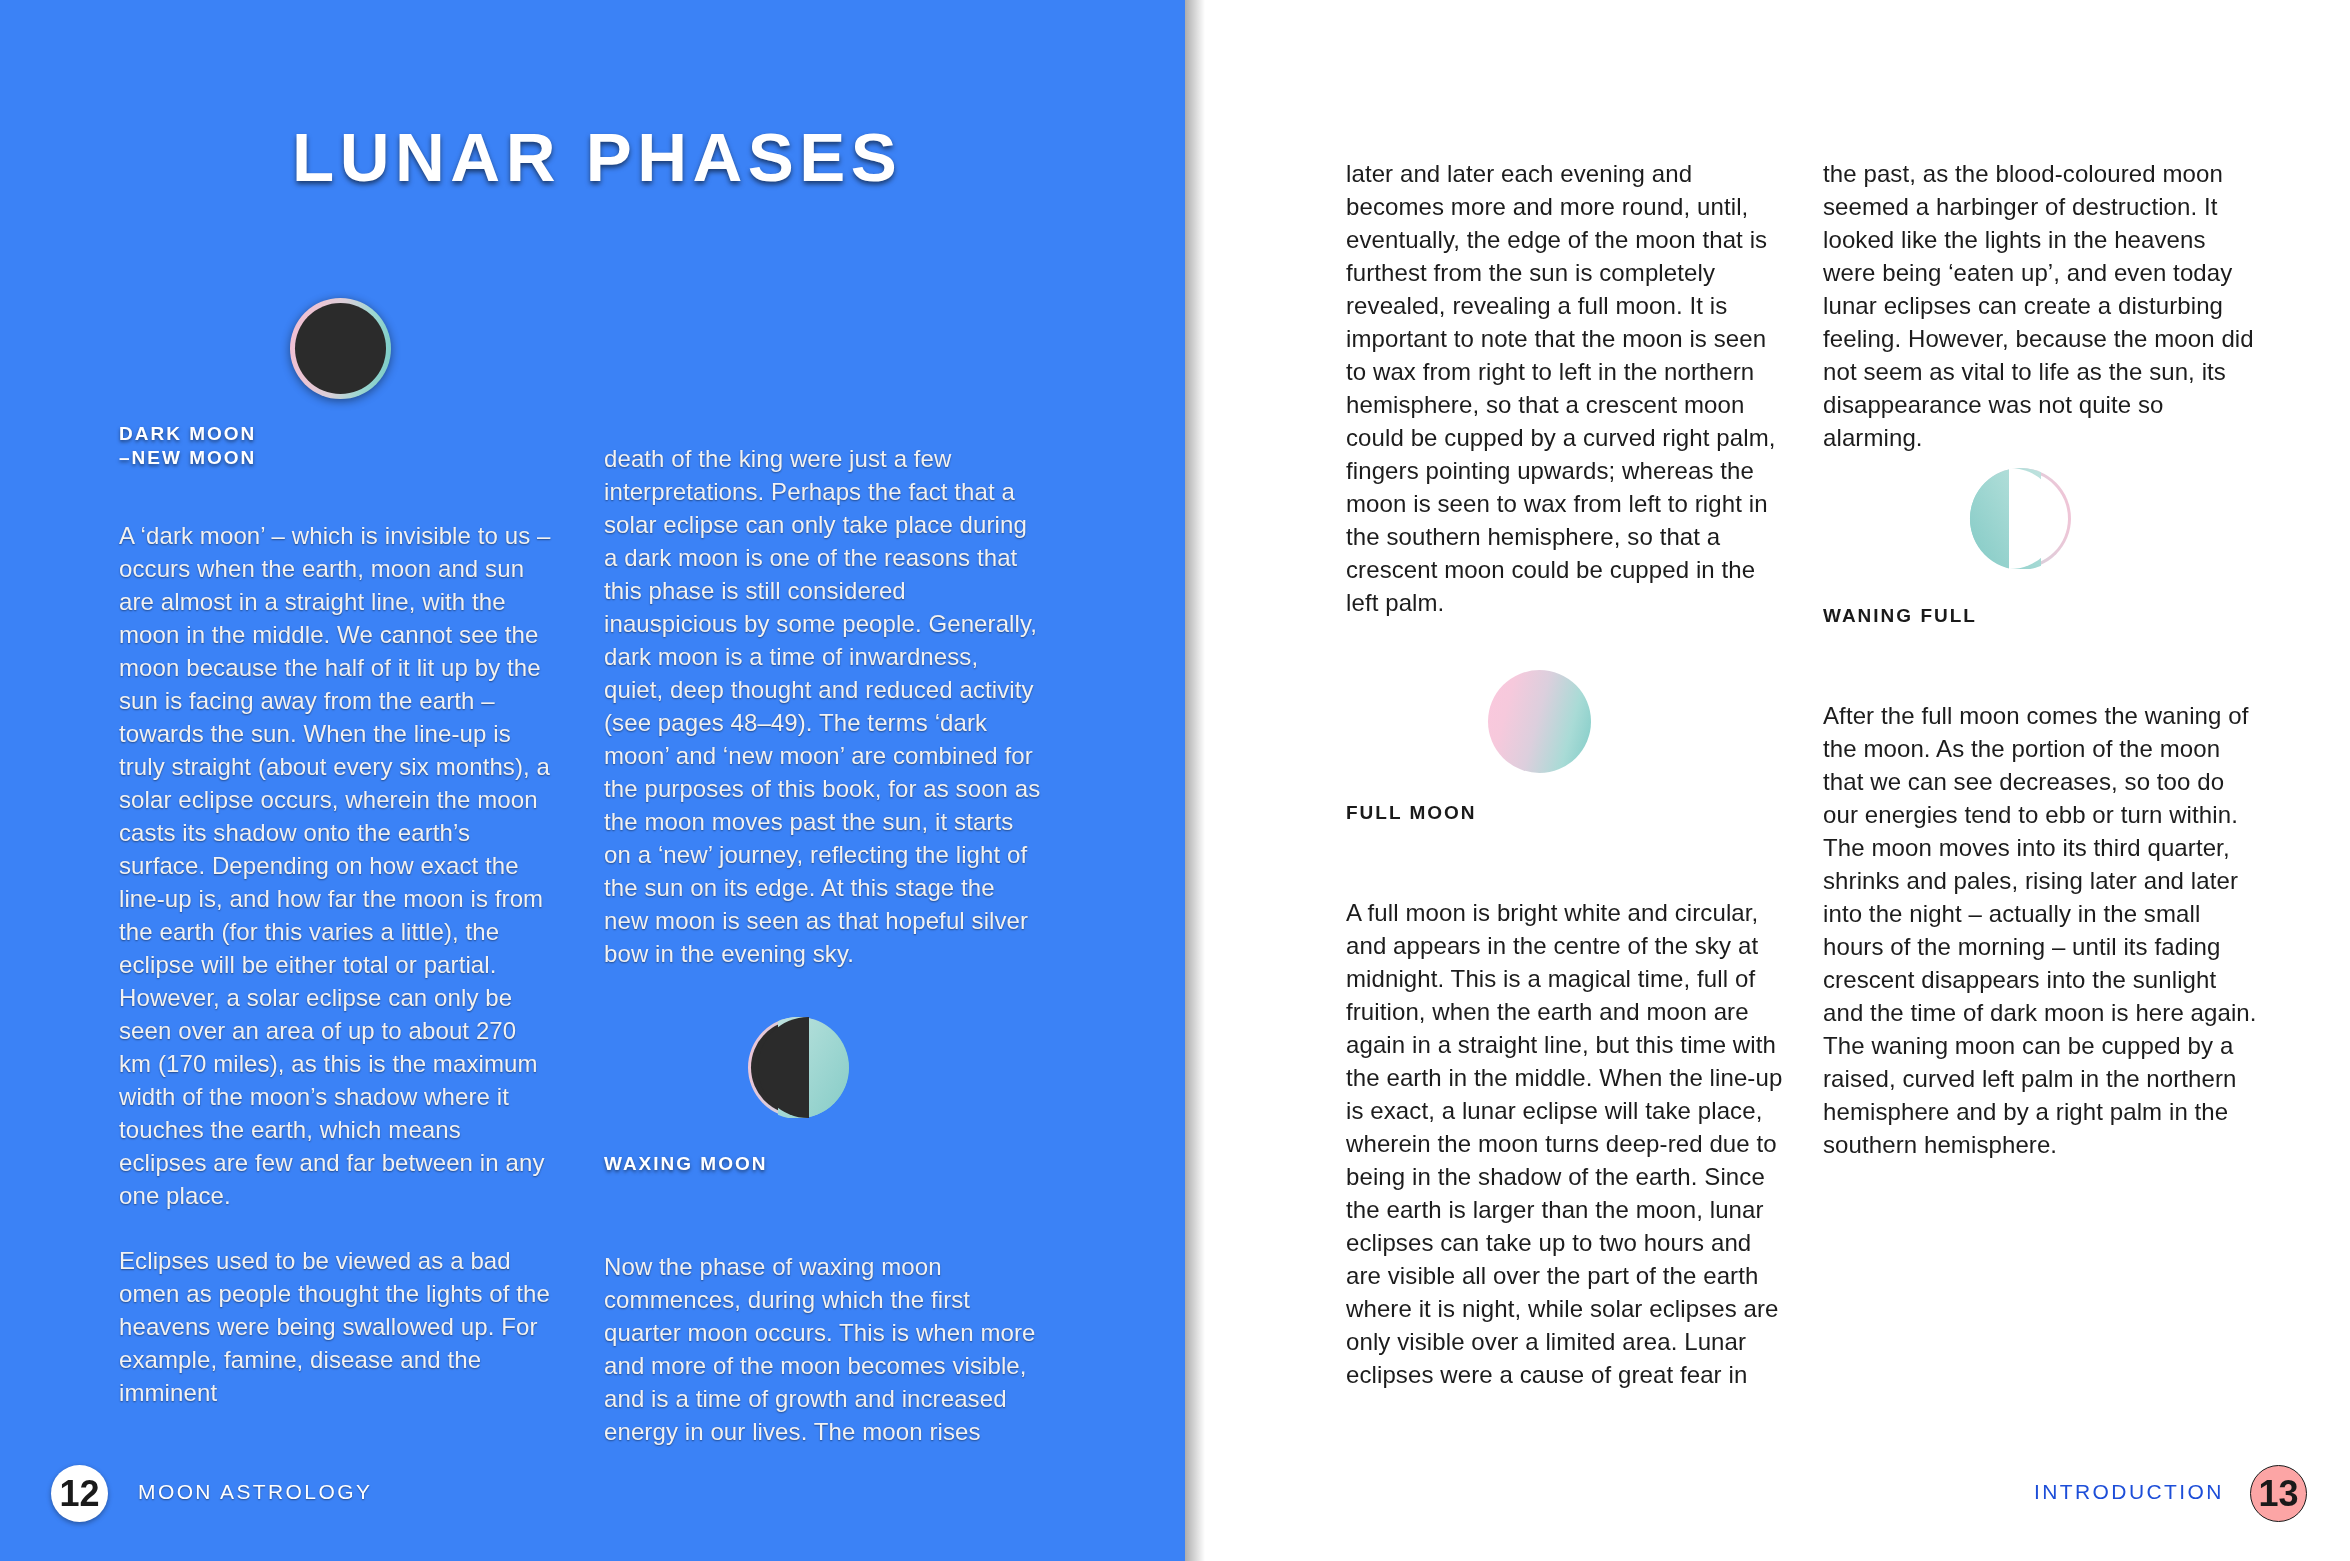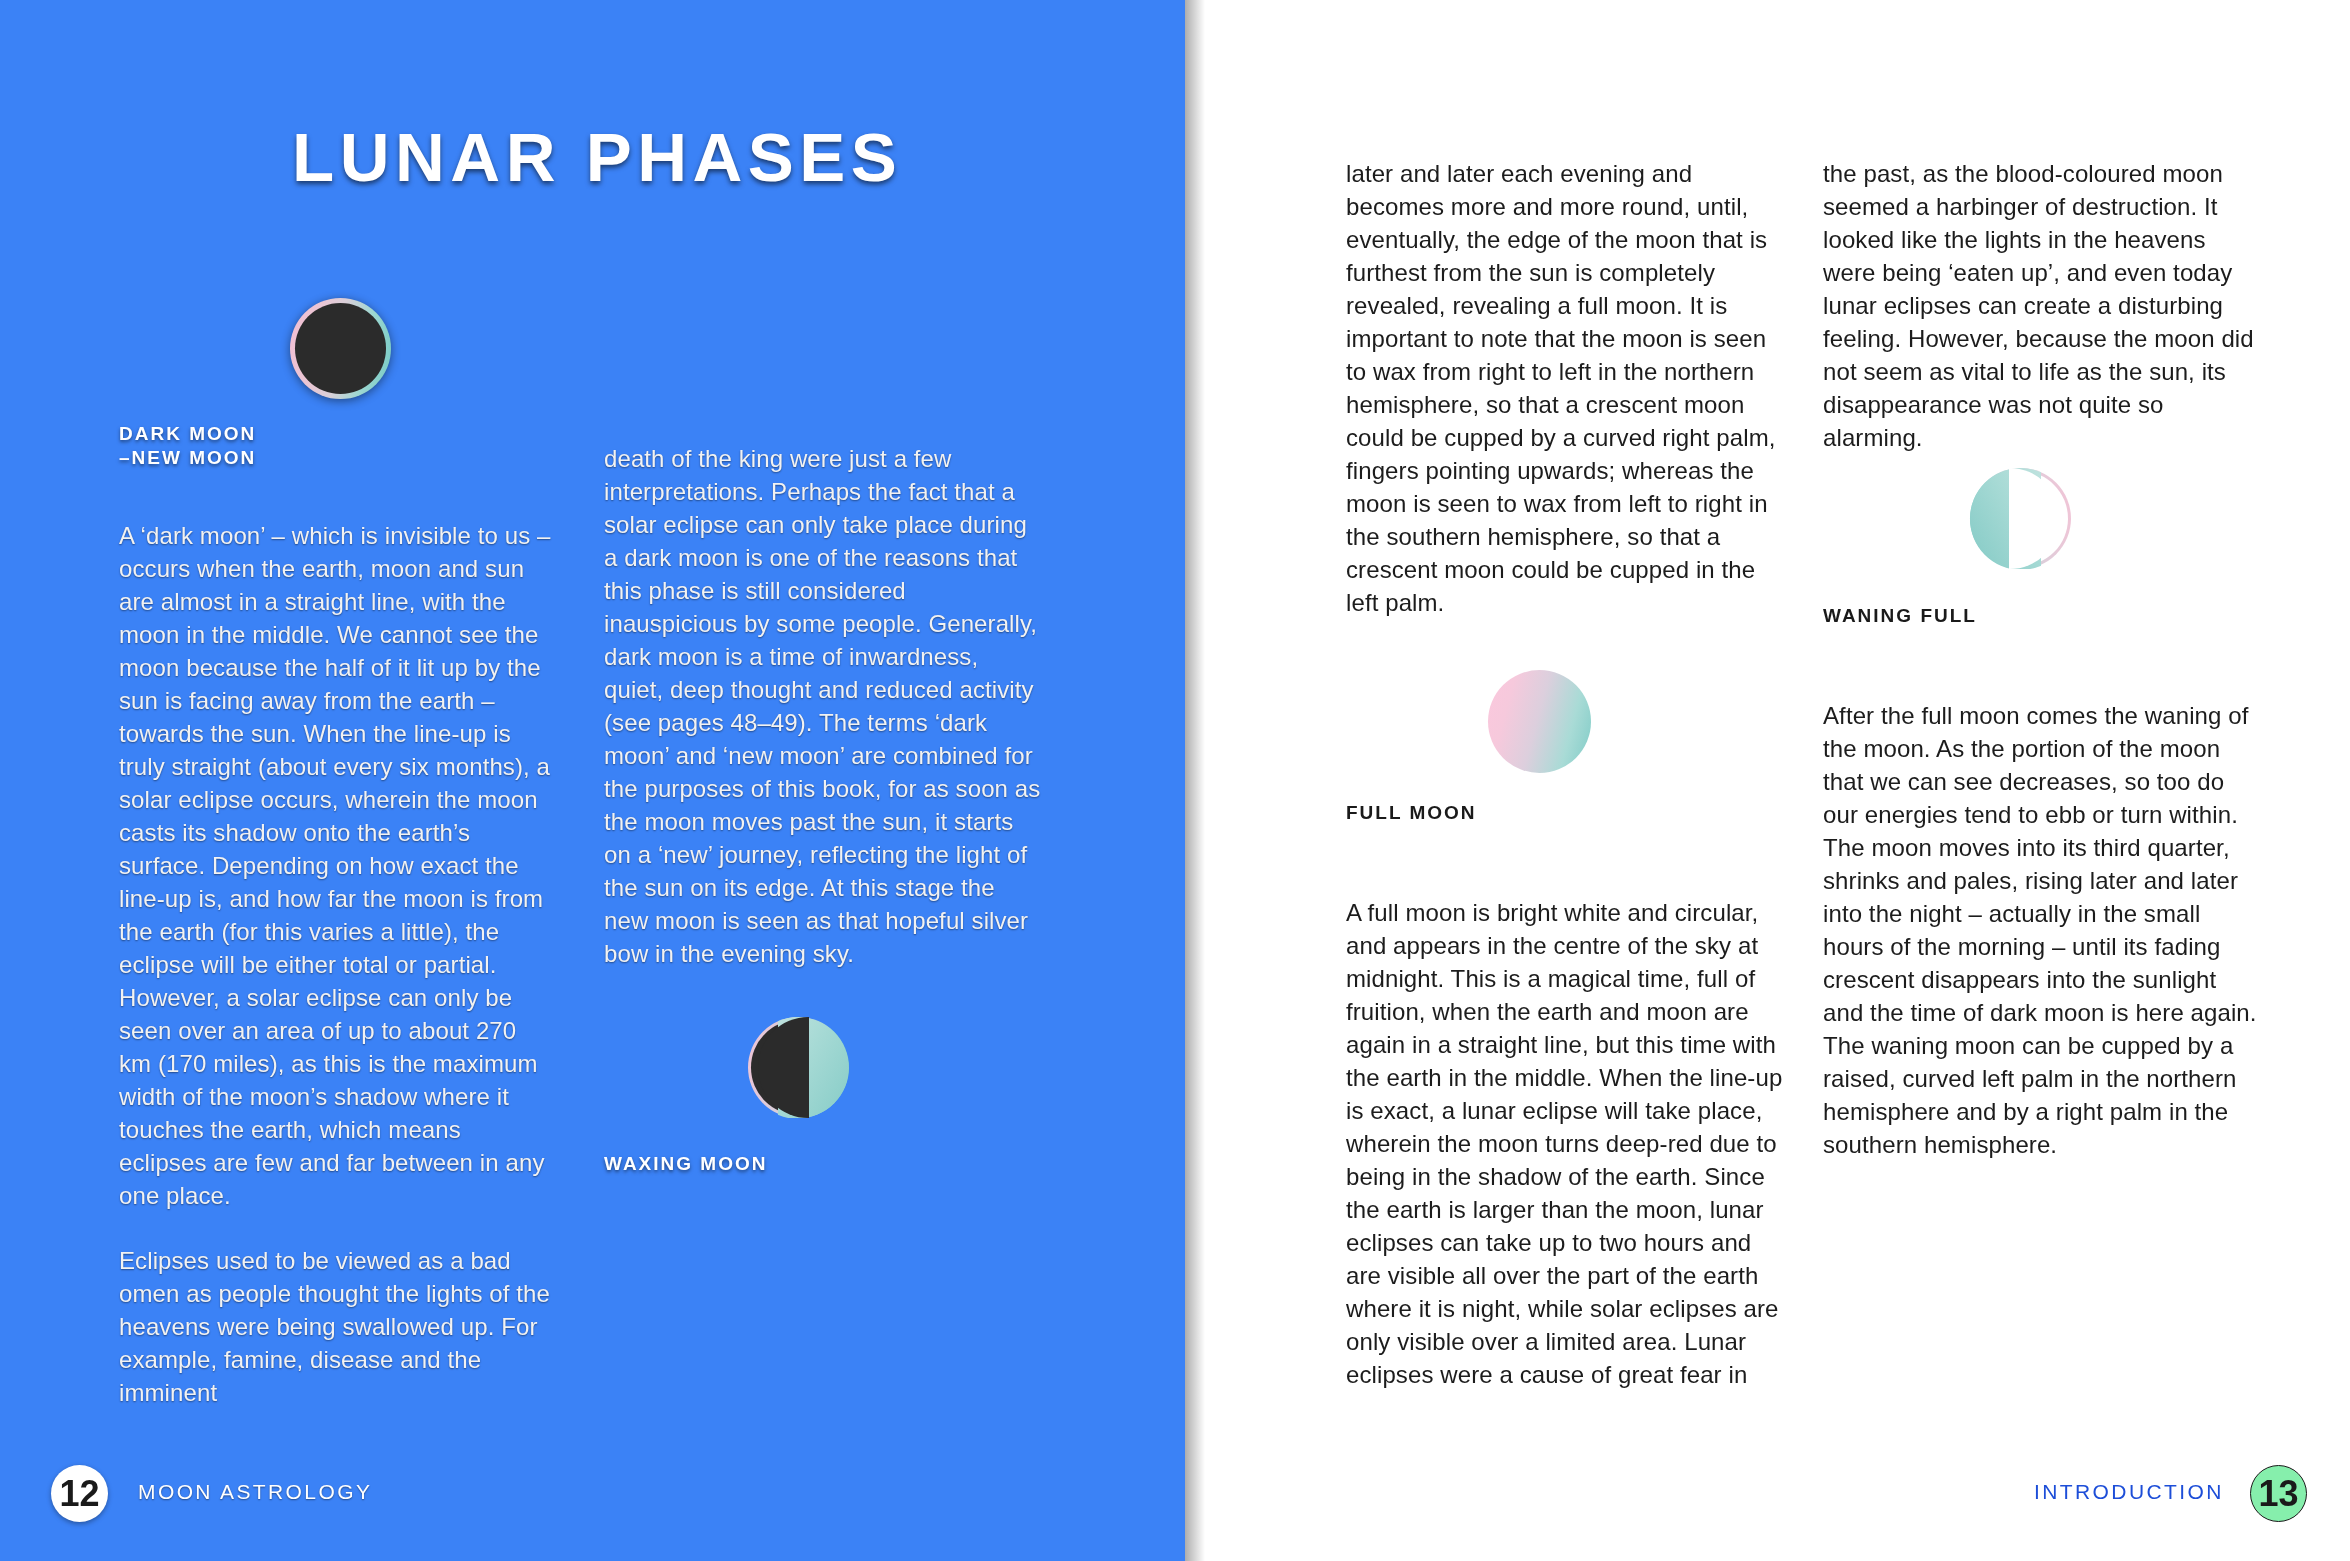--- a/index.html
+++ b/index.html
@@ -134,21 +134,21 @@
     position:absolute;
     width:57px; height:57px;
     border-radius:50%;
     background:#ffffff;
     color:#1a1a1a;
     display:flex; align-items:center; justify-content:center;
     font-size:36px; font-weight:700;
     box-shadow:0 1.8px 5.5px rgba(0,0,0,.35);
   }
   .pagebadge.outline {
-    background:#86efac;
+    background:#fca5a5;
     border:1.8px solid #1a1a1a;
     box-shadow:none;
   }
   .footer-label {
     position:absolute;
     font-size:21px;
     letter-spacing:2.4px;
   }
   .footer-label.dark { color:#ffffff; text-shadow:0 0.9px 1.8px rgba(0,0,0,.45); }
   .footer-label.light { color:#1d4ed8; }
@@ -187,20 +187,23 @@
     </div>
 
     <div class="moon-wrap moon-waxing" style="left:748px; top:1017px;">
       <div class="disc"></div>
       <div class="lit"></div>
       <div class="shade"></div>
     </div>
 
     <div class="sect-head dark" style="left:604px; top:1152px;">WAXING MOON</div>
 
+    <div class="col dark" style="left:604px; top:1226px; width:439px;">
+      <p>Now the phase of waxing moon commences, during which the first quarter moon occurs. This is when more and more of the moon becomes visible, and is a time of growth and increased energy in our lives. The moon rises</p>
+    </div>
 
     <div class="pagebadge" style="left:51px; top:1465px;">12</div>
     <div class="footer-label dark" style="left:138px; top:1480px;">MOON ASTROLOGY</div>
   </div>
 
   <div class="page-right">
 
     <div class="col light" style="left:161px; top:133px; width:432px;">
       <p>later and later each evening and becomes more and more round, until, eventually, the edge of the moon that is furthest from the sun is completely revealed, revealing a full moon. It is important to note that the moon is seen to wax from right to left in the northern hemisphere, so that a crescent moon could be cupped by a curved right palm, fingers pointing upwards; whereas the moon is seen to wax from left to right in the southern hemisphere, so that a crescent moon could be cupped in the left palm.</p>
     </div>

